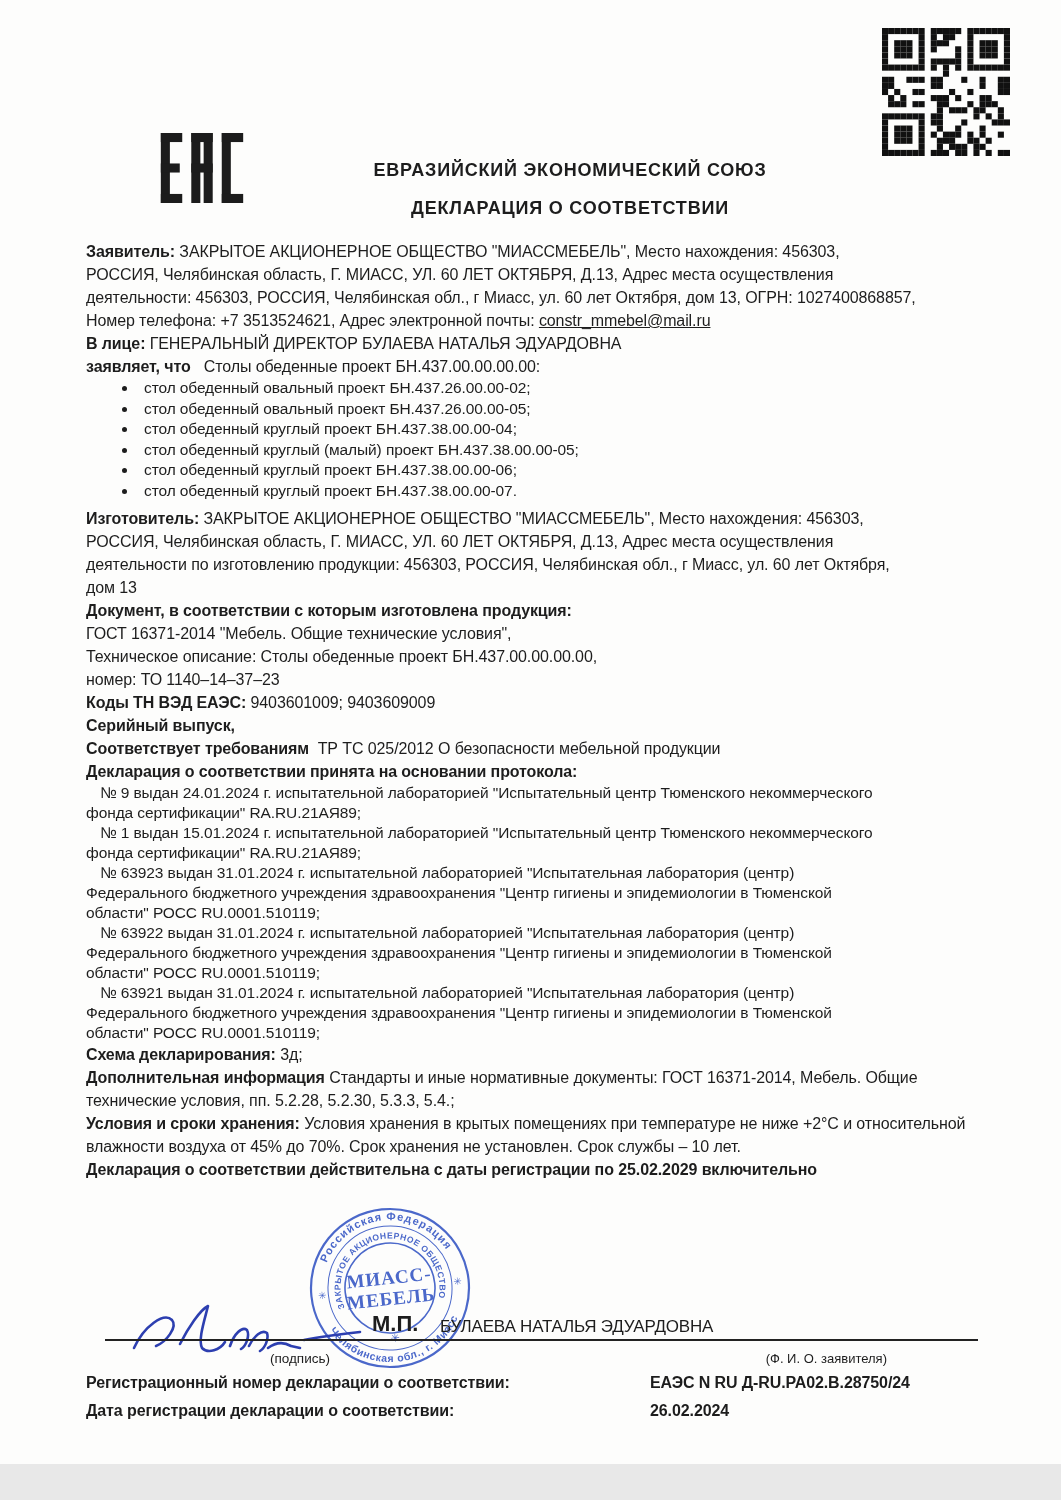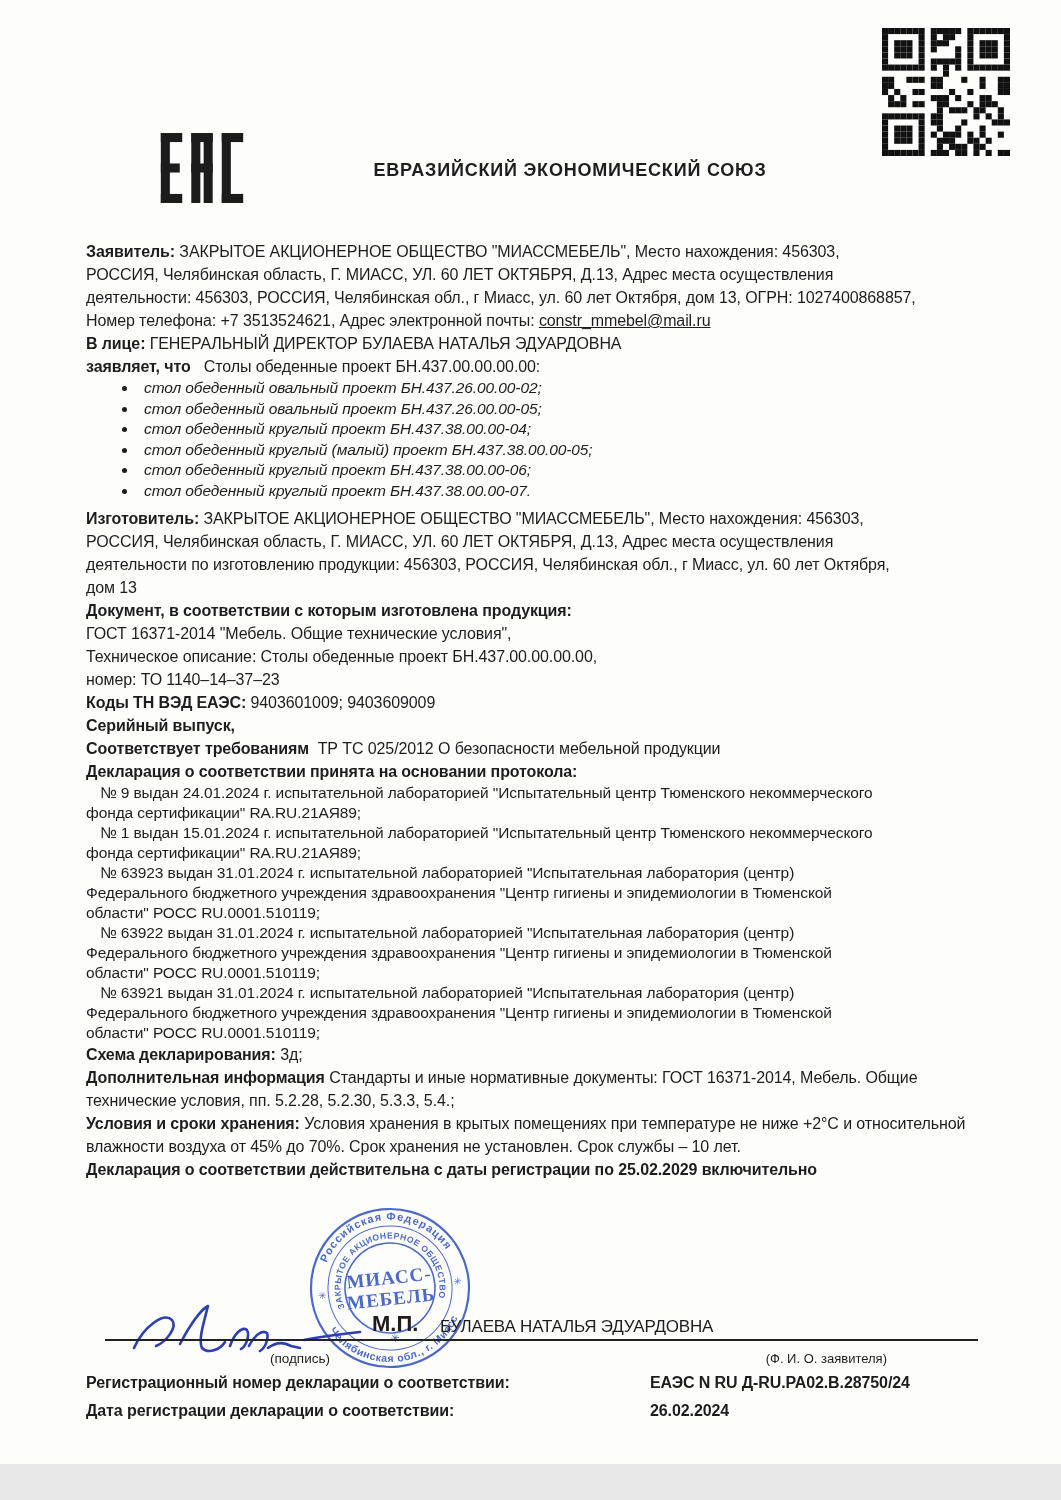--- a/index.html
+++ b/index.html
@@ -17,21 +17,21 @@
   .titles .t2{font-size:18px;font-weight:bold;letter-spacing:.8px;margin-top:17px;}
   
   .doc-body{left:86px;top:240px;width:895px;font-size:16px;line-height:23px;letter-spacing:-.1px;}
   .doc-body p{margin:0;}
   .b{font-weight:bold;}
   .u{text-decoration:underline;}
   .mb14{margin-bottom:14px;} .mb9{margin-bottom:9px;} .mb7{margin-bottom:7px;}
   .mb5{margin-bottom:5px;}
   .narrow{max-width:830px;}
   ul.products{margin:0 0 6px 0;padding:0 0 0 52px;list-style:disc;line-height:20.5px;font-size:15.5px;}
-  ul.products li{padding-left:6px;font-style:italic;}
+  ul.products li{padding-left:6px;}
   .protocols{max-width:790px;font-size:15.5px;line-height:20px;}
   .protocols p{text-indent:14px;margin:0;}
   .validity{font-weight:bold;margin-top:5px;}
   
   .stamp{left:308px;top:1206px;width:164px;height:164px;opacity:.92;}
   .signature{left:128px;top:1296px;width:250px;height:70px;}
   .sig-line{left:105px;top:1339px;width:873px;height:0;border-top:2px solid #222;}
   .mp{left:372px;top:1311px;font-size:22px;font-weight:bold;}
   .fio{left:440px;top:1317px;font-size:17px;letter-spacing:-.2px;}
   .cap-sign{left:130px;top:1351px;width:200px;text-align:right;font-size:13.5px;}
@@ -277,20 +277,21 @@
         <rect x="72" y="120" width="6" height="6"></rect>
         <rect x="78" y="120" width="6" height="6"></rect>
         <rect x="90" y="120" width="6" height="6"></rect>
         <rect x="102" y="120" width="6" height="6"></rect>
         <rect x="114" y="120" width="6" height="6"></rect>
         <rect x="120" y="120" width="6" height="6"></rect>
       </svg></div>
 
   <div class="abs titles">
     <div class="t1">ЕВРАЗИЙСКИЙ ЭКОНОМИЧЕСКИЙ СОЮЗ</div>
+    <div class="t2">ДЕКЛАРАЦИЯ О СООТВЕТСТВИИ</div>
   </div>
 
   <div class="abs doc-body">
     <p class="mb14 narrow"><span class="b">Заявитель:</span> <span>ЗАКРЫТОЕ АКЦИОНЕРНОЕ ОБЩЕСТВО "МИАССМЕБЕЛЬ", Место нахождения: 456303, РОССИЯ, Челябинская область, Г. МИАСС, УЛ. 60 ЛЕТ ОКТЯБРЯ, Д.13, Адрес места осуществления деятельности: 456303, РОССИЯ, Челябинская обл., г Миасс, ул. 60 лет Октября, дом 13, ОГРН: 1027400868857, Номер телефона: +7 3513524621, Адрес электронной почты: </span><span class="u">constr_mmebel@mail.ru</span></p>
 
     <p class="mb9"><span class="b">В лице:</span> <span>ГЕНЕРАЛЬНЫЙ ДИРЕКТОР БУЛАЕВА НАТАЛЬЯ ЭДУАРДОВНА</span></p>
 
     <p><span class="b">заявляет, что</span>&nbsp;&nbsp;&nbsp;<span>Столы обеденные проект БН.437.00.00.00.00:</span></p>
     <ul class="products">
       <li>стол обеденный овальный проект БН.437.26.00.00-02;</li>

